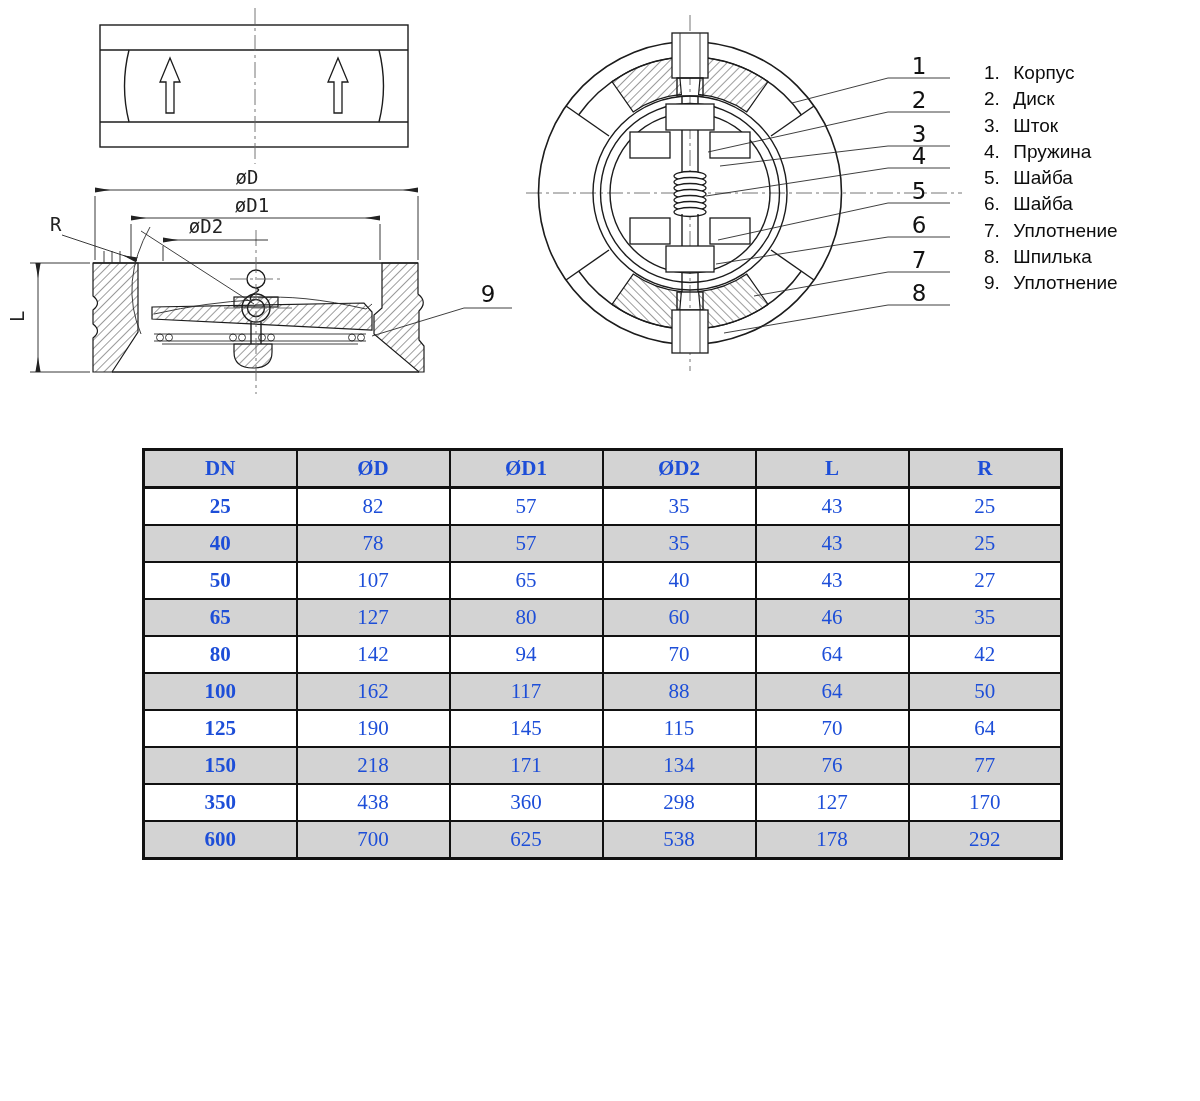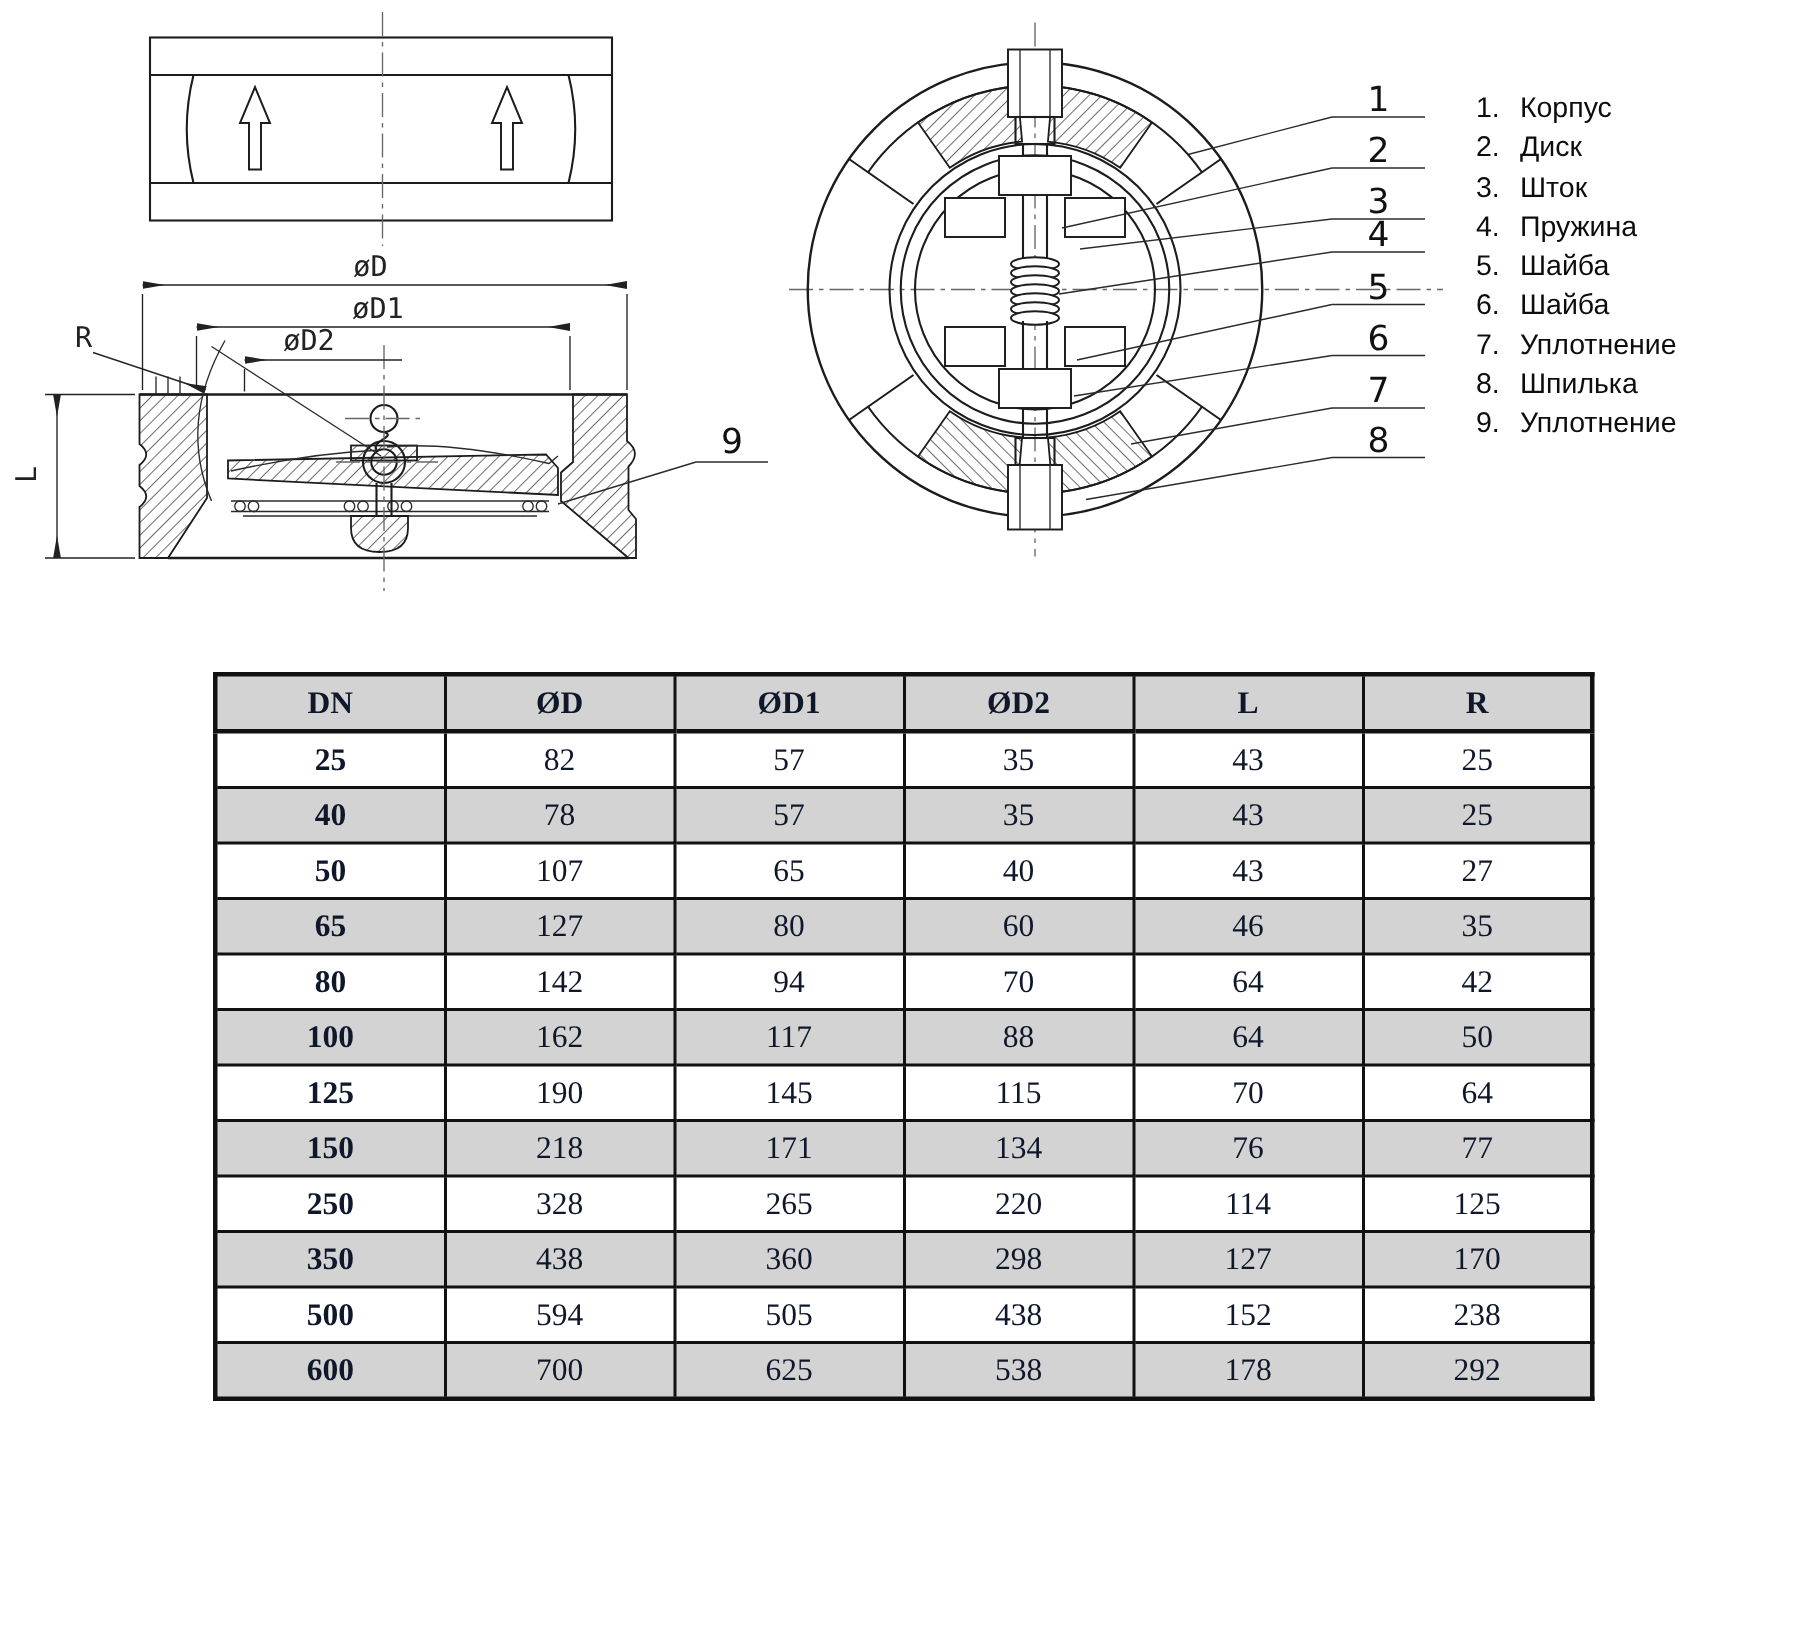--- a/index.html
+++ b/index.html
@@ -15,21 +15,21 @@
   .whitefill{fill:#fff;stroke:#1c1c1c;stroke-width:1.3;}
   .dimline{stroke:#222;stroke-width:0.9;fill:none;}
   .dim{font-family:"DejaVu Sans Mono",monospace;font-size:19px;fill:#222;}
   .callout{font-family:"DejaVu Sans",sans-serif;font-size:23px;fill:#111;}
   
   .legend{position:absolute;left:984px;top:60px;font-size:19px;line-height:26.3px;color:#0d0d0d;}
   .legend-row span.num{display:inline-block;min-width:24px;}
   
   .table-wrap{position:absolute;left:142px;top:448px;width:921px;}
   table.dims{border-collapse:collapse;table-layout:fixed;width:100%;
-             font-family:"Liberation Serif",serif;font-size:21px;color:#0f172a;}
+             font-family:"Liberation Serif",serif;font-size:21px;color:#1d4ed8;}
   table.dims th,table.dims td{border:2px solid #111;text-align:center;vertical-align:middle;
              height:35px;padding:0;}
   table.dims{border:3px solid #111;}
   table.dims thead th{background:#d3d3d3;font-weight:bold;border-bottom:3px solid #111;}
   table.dims tbody tr:nth-child(even){background:#d3d3d3;}
   table.dims td.dn{font-weight:bold;}
 </style>
 </head>
 <body>
 
@@ -289,44 +289,28 @@
           </tr>
           <tr>
             <td class="dn">150</td>
             <td>218</td>
             <td>171</td>
             <td>134</td>
             <td>76</td>
             <td>77</td>
           </tr>
           <tr>
-            <td class="dn">250</td>
-            <td>328</td>
-            <td>265</td>
-            <td>220</td>
-            <td>114</td>
-            <td>125</td>
-          </tr>
-          <tr>
             <td class="dn">350</td>
             <td>438</td>
             <td>360</td>
             <td>298</td>
             <td>127</td>
             <td>170</td>
           </tr>
           <tr>
-            <td class="dn">500</td>
-            <td>594</td>
-            <td>505</td>
-            <td>438</td>
-            <td>152</td>
-            <td>238</td>
-          </tr>
-          <tr>
             <td class="dn">600</td>
             <td>700</td>
             <td>625</td>
             <td>538</td>
             <td>178</td>
             <td>292</td>
           </tr>
         </tbody>
     </table>
   </div>

